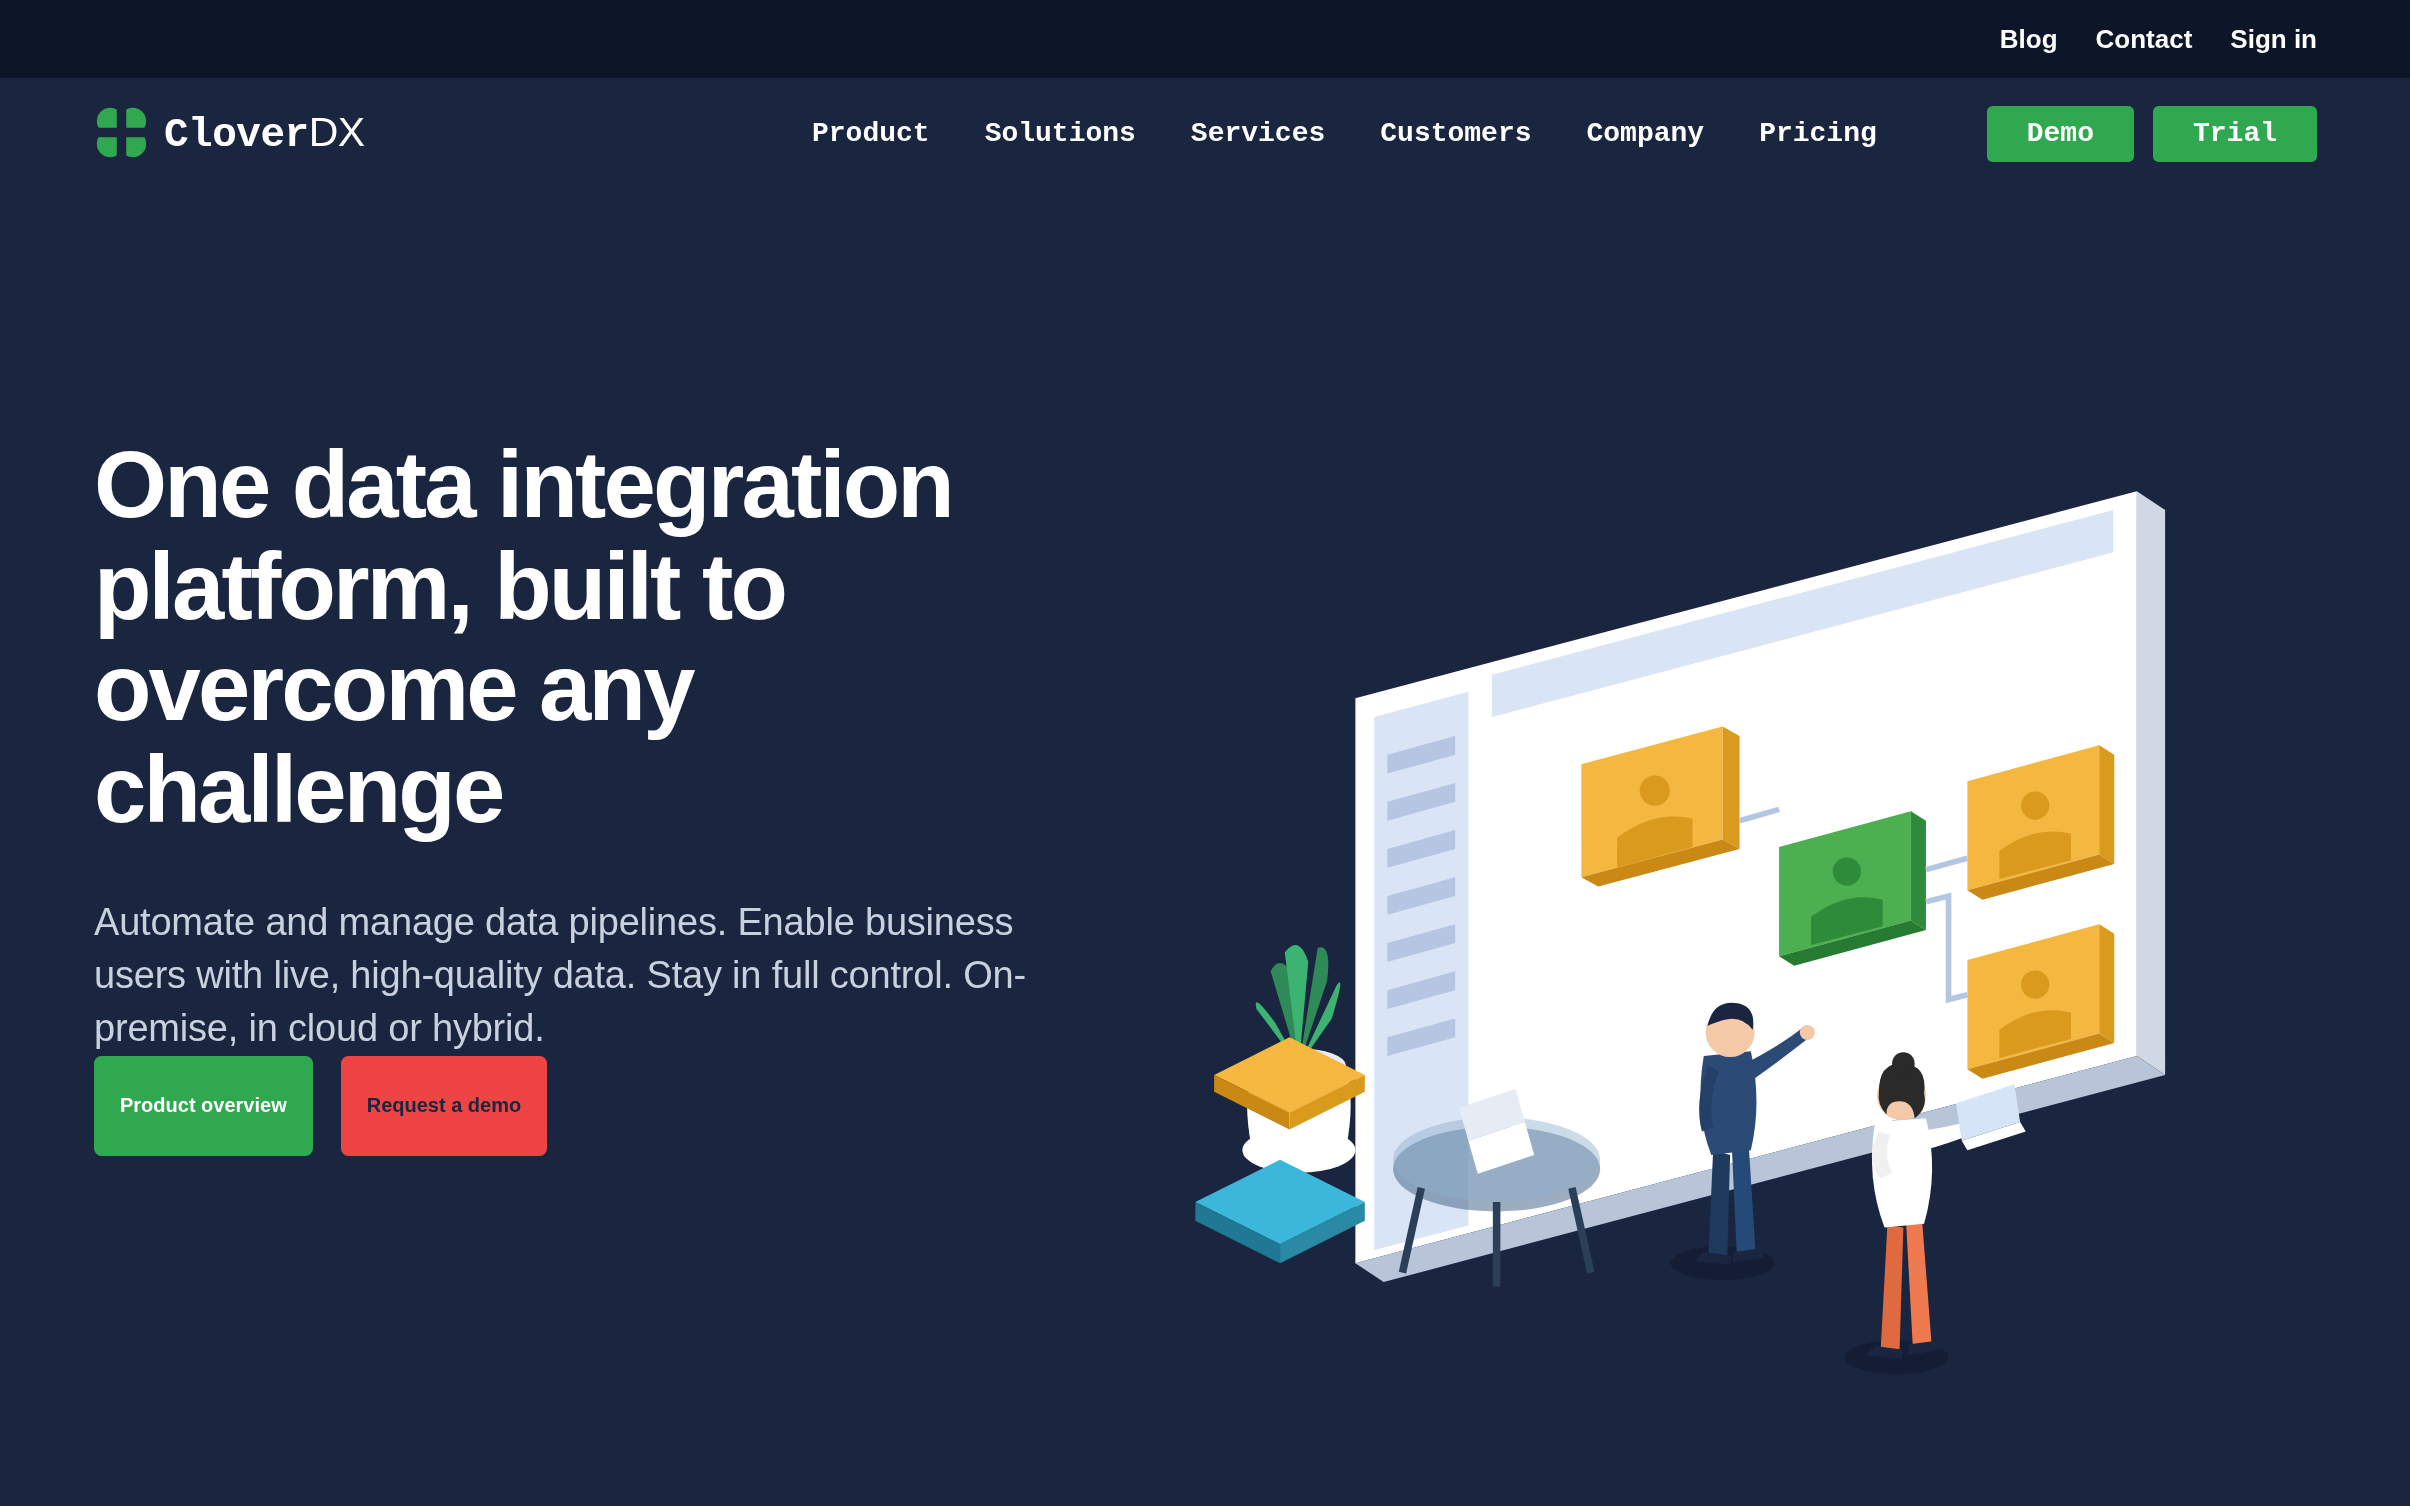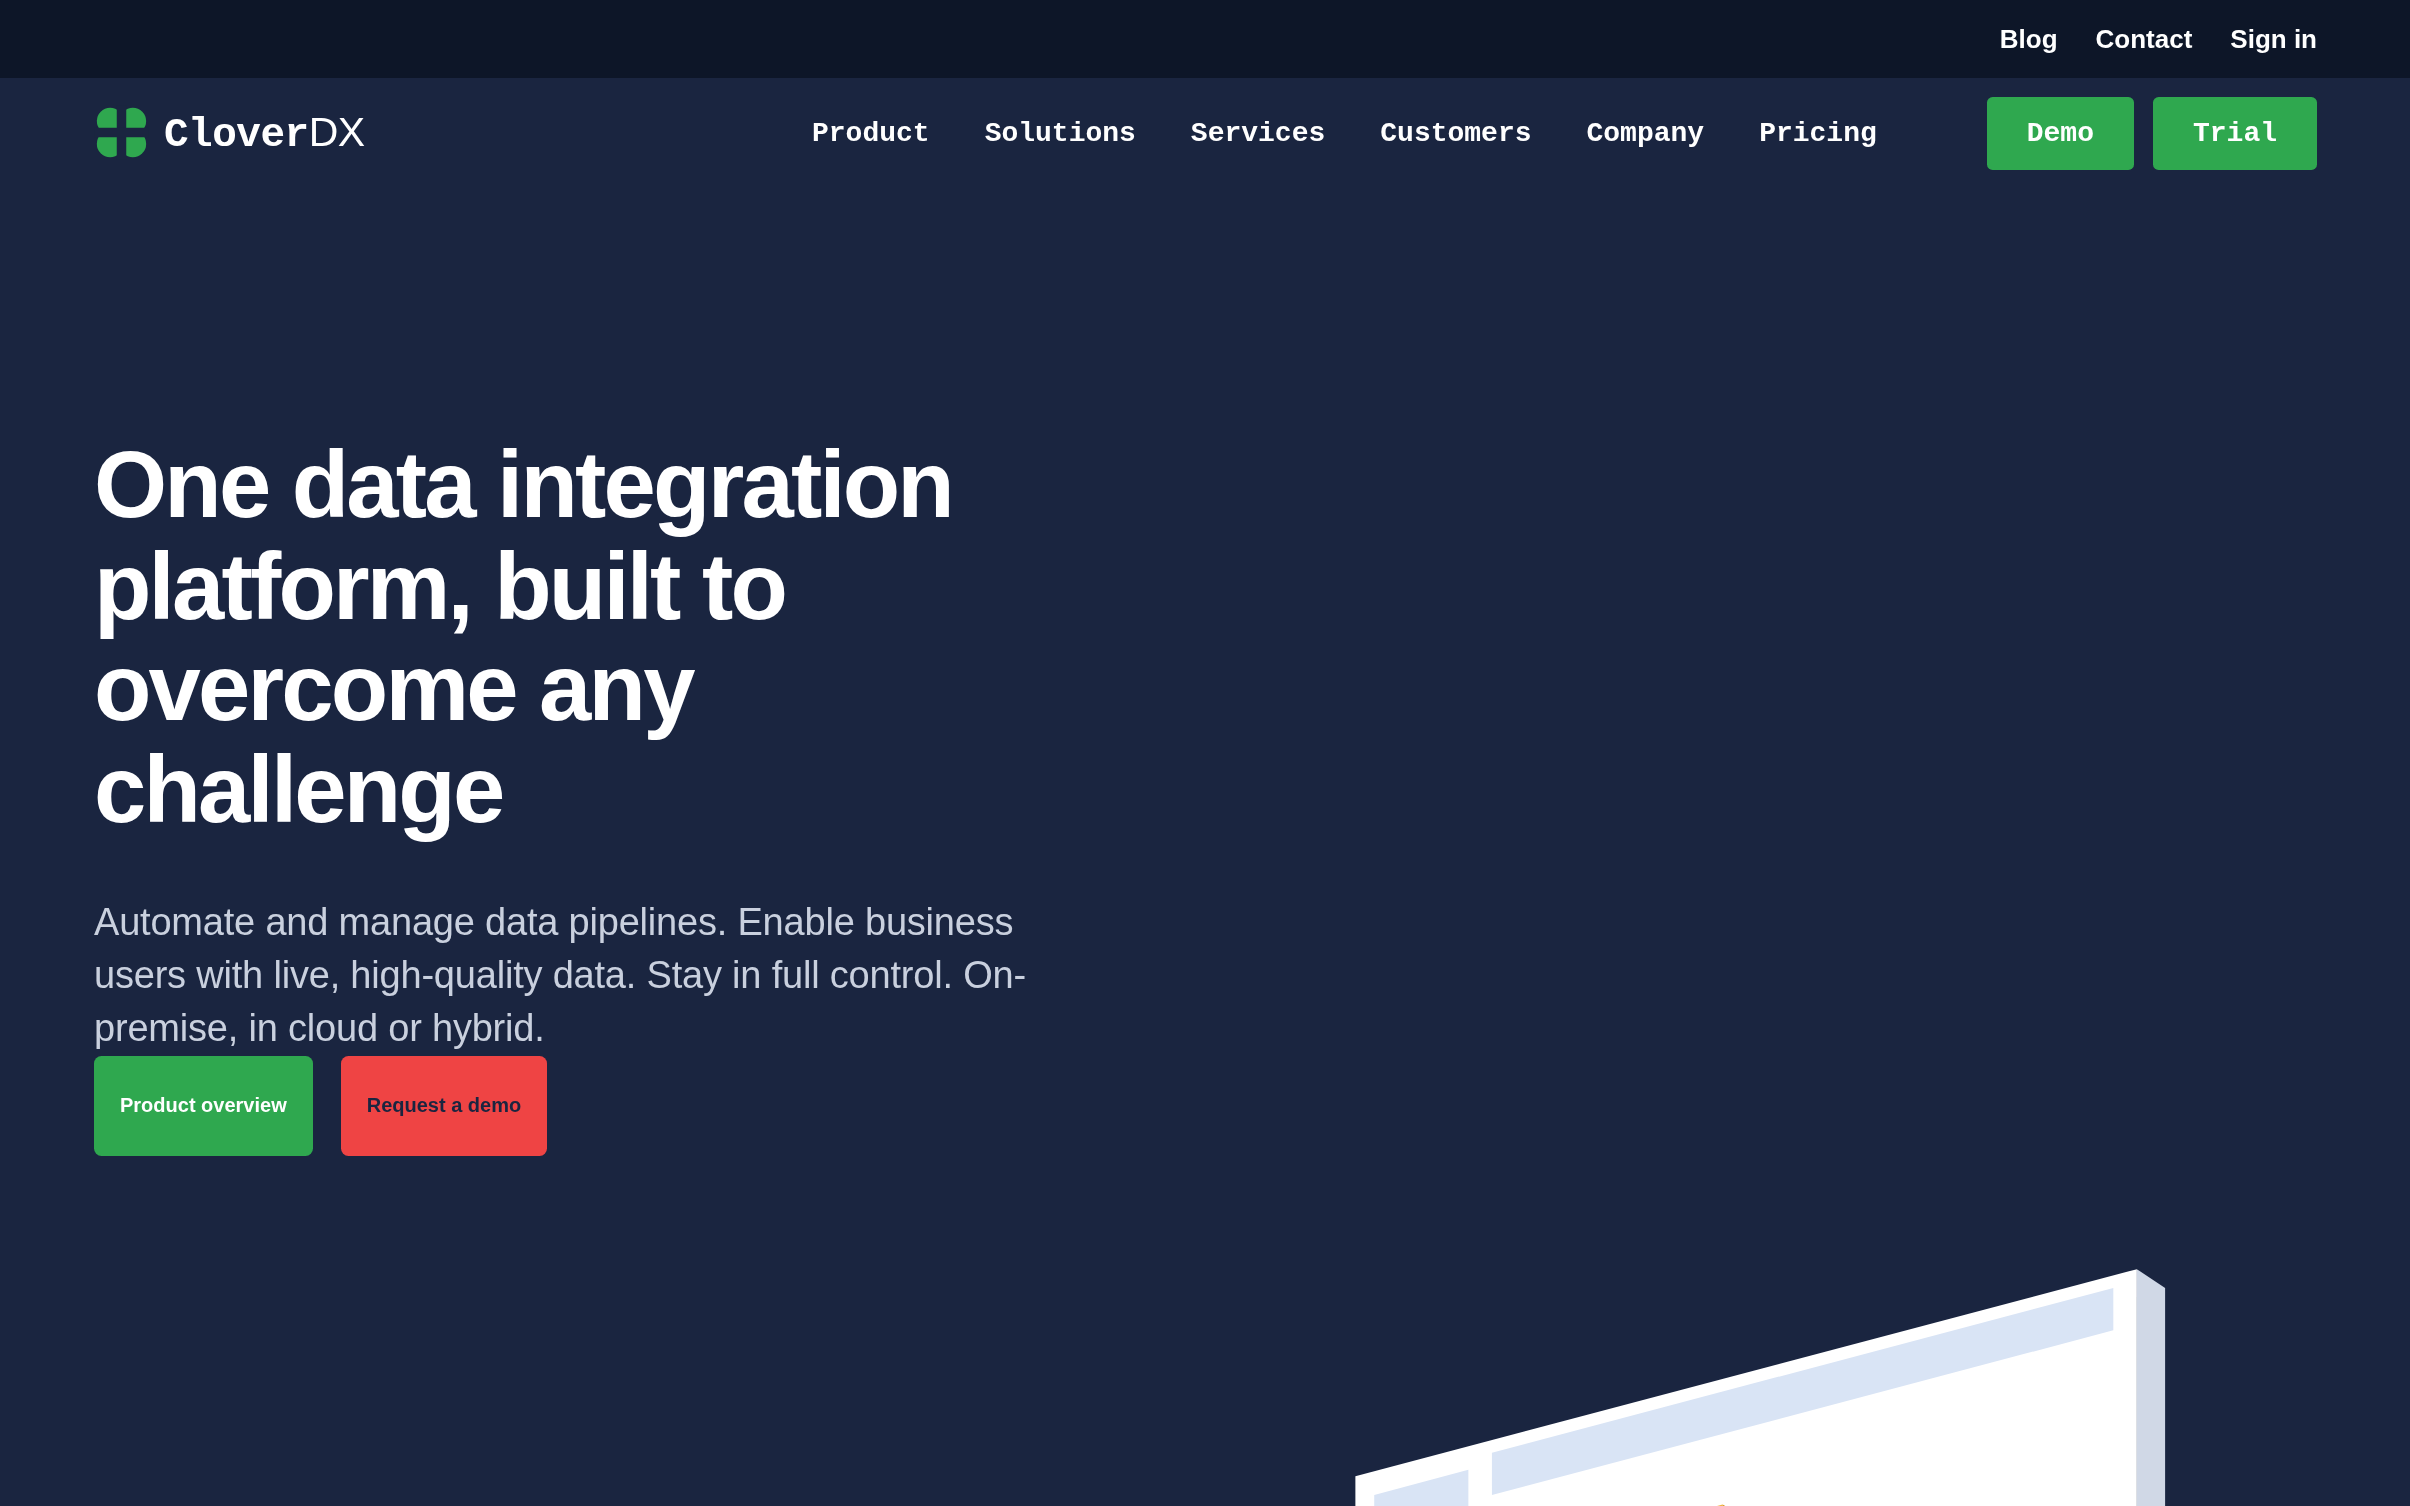--- a/index.html
+++ b/index.html
@@ -77,29 +77,28 @@
 }
 .btn-green {
   background: #2fa84f;
   color: #fff;
 }
 .btn-white {
   background: #ef4444;
   color: #1a2540;
 }
 .btn-nav {
-  height: 73px;
+  height: 56px;
   padding: 0 40px;
   font-size: 28px;
 }
 .hero {
   display: flex;
   padding: 245px 94px 0 94px;
   gap: 28px;
-  align-items: flex-end;
 }
 .hero-left {
   flex: 0 0 998px;
 }
 .hero-title {
   font-size: 94px;
   font-weight: 800;
   line-height: 1.08;
   letter-spacing: -2.8px;
   margin-bottom: 56px;

